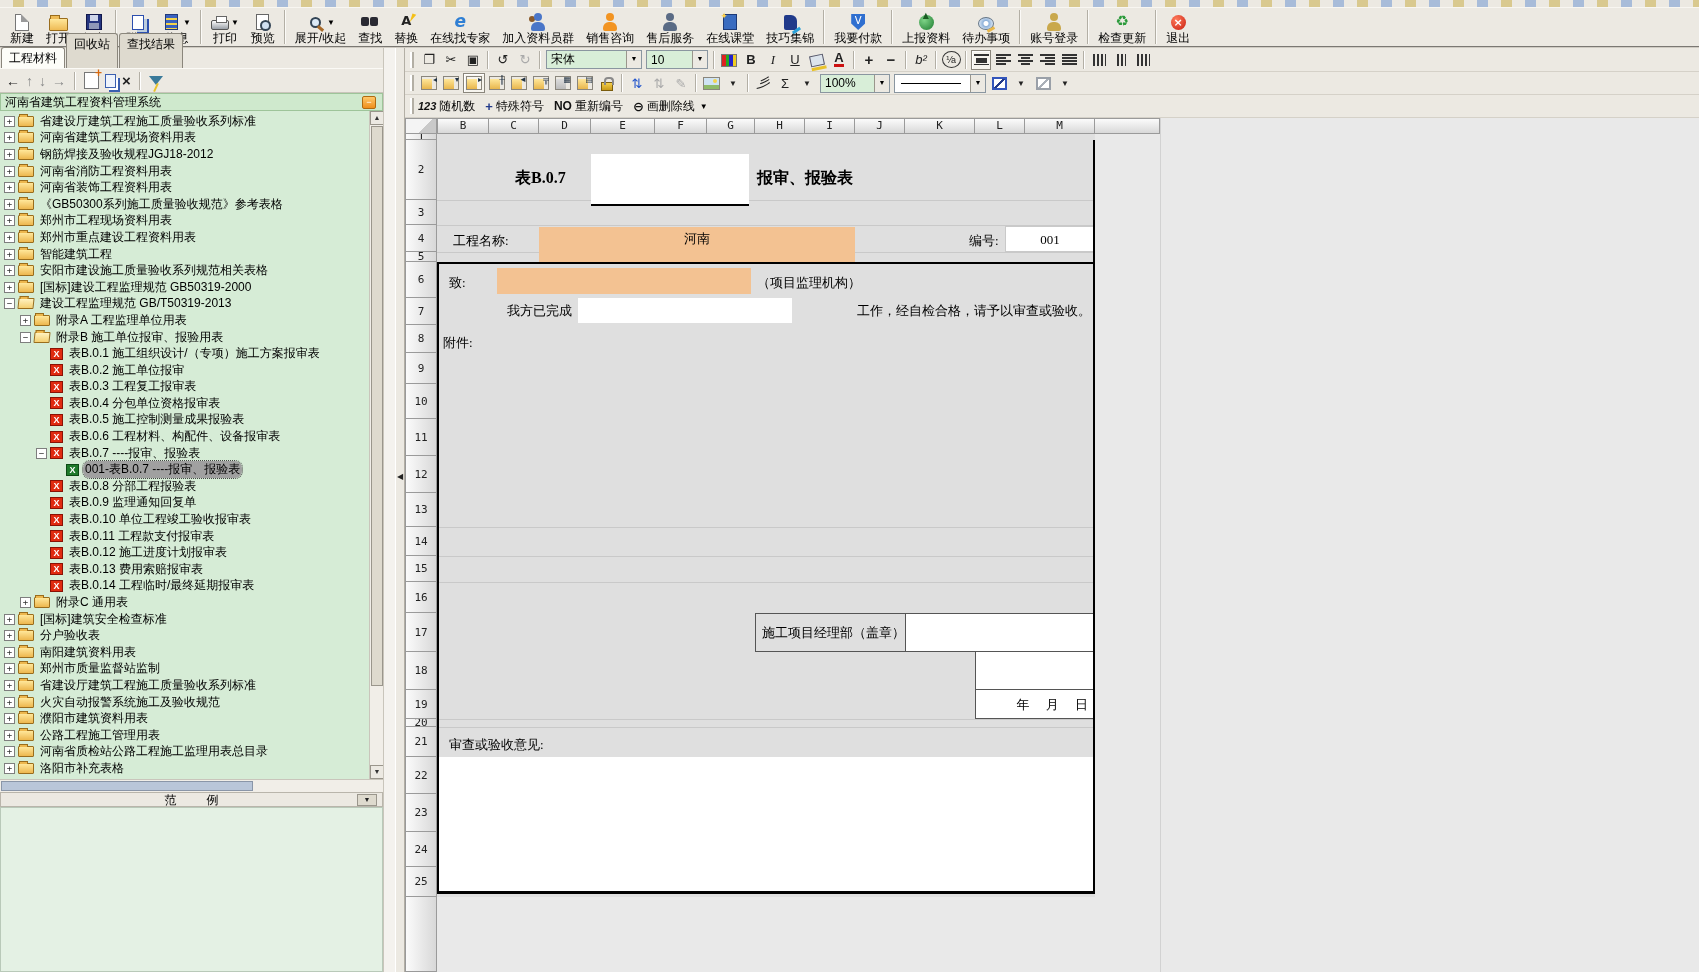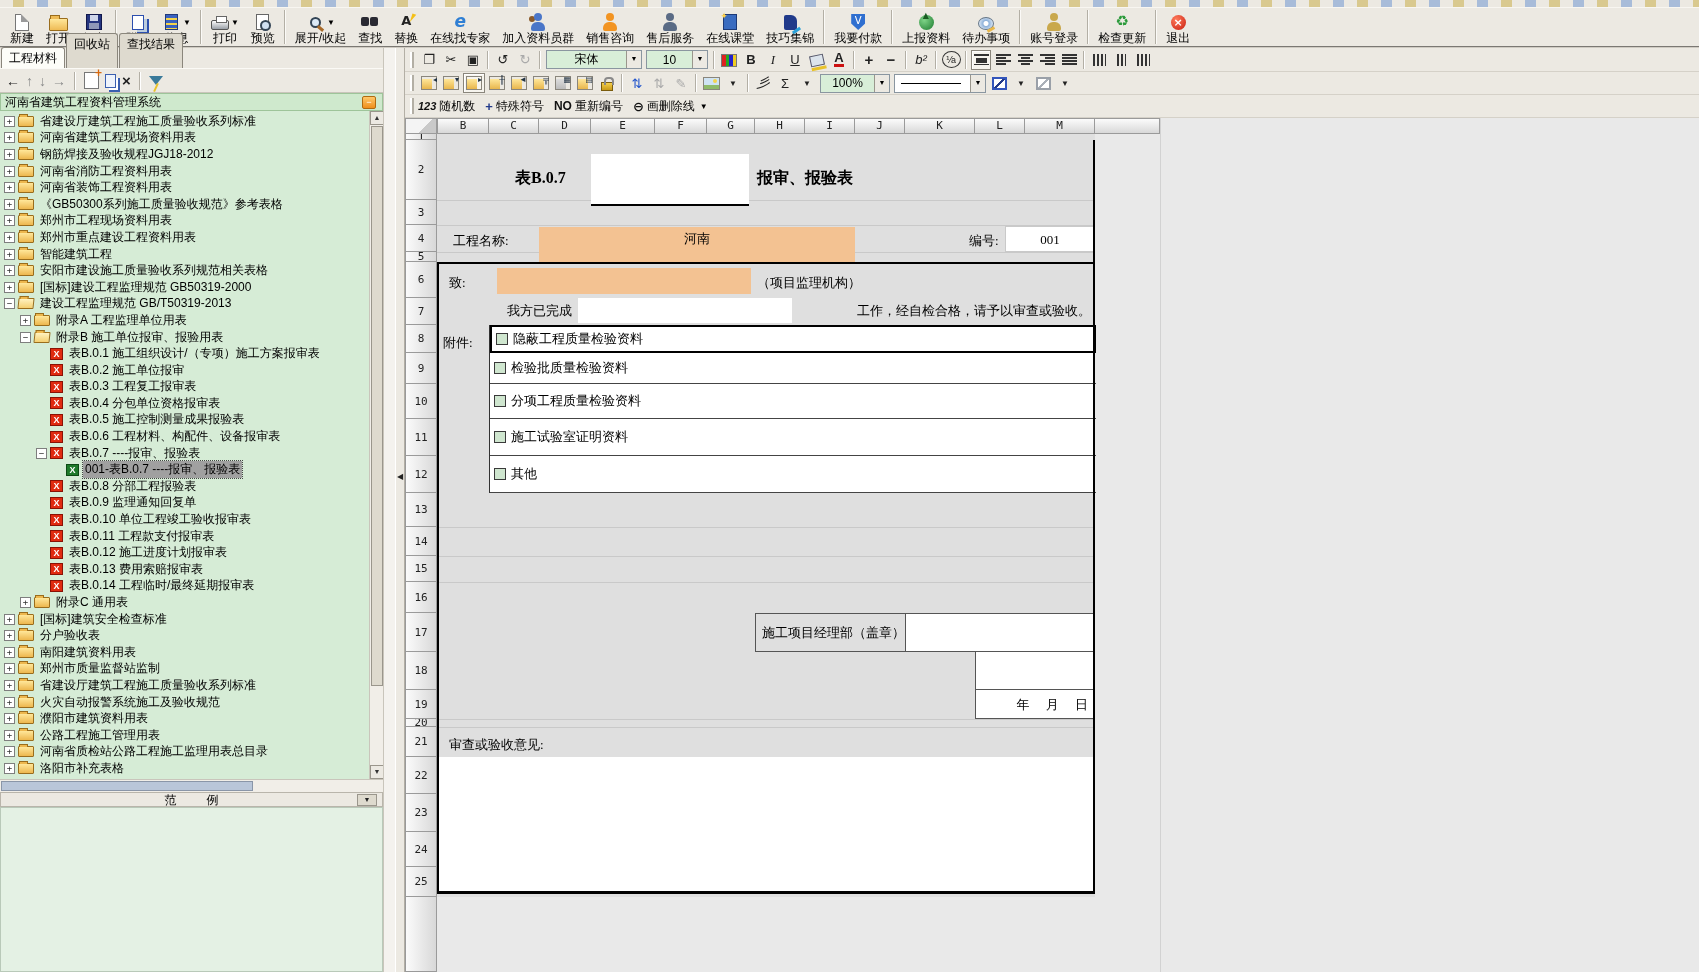--- a/index.html
+++ b/index.html
@@ -74,42 +74,42 @@
 .titem{height:16.6px;display:flex;align-items:center;white-space:nowrap;}
 .exp{width:11px;height:11px;border:1px solid #7e7e7e;background:#fff;font-size:9px;line-height:9px;text-align:center;color:#333;margin-right:3px;flex:none;font-family:"DejaVu Sans Mono",monospace;}
 .exp.spacer{visibility:hidden;}
 .tico{flex:none;margin-right:4px;position:relative;}
 .tico.folder,.tico.folder-open{width:16px;height:11px;background:linear-gradient(#ffe79a,#edb74e);border:1px solid #9a6d1c;border-radius:1px;}
 .tico.folder::before,.tico.folder-open::before{content:"";position:absolute;left:0;top:-3px;width:7px;height:2px;background:#edb74e;border:1px solid #9a6d1c;border-bottom:none;}
 .tico.folder-open{background:linear-gradient(#fff2c0,#f4cf70);transform:skewX(-6deg);}
 .tico.doc-red,.tico.doc-green{width:13px;height:12px;background:#e02a10;border:1px solid #8a1205;color:#fff;font-size:9px;font-weight:bold;line-height:11px;text-align:center;}
 .tico.doc-green{background:#1e7a2a;border-color:#0c4a14;}
 .tlab{font-size:12px;padding:0 2px;}
-.titem.sel .tlab{background:#a0a0a0;outline:1px dotted #444;}
+.titem.sel .tlab{background:#a0a0a0;outline:1px dotted #444;border-radius:7px;}
 #vscroll{position:absolute;left:369px;top:111px;width:14px;height:668px;background:#f1eee8;border-left:1px solid #c9c5bb;}
 .sbtn{position:absolute;left:0;width:14px;height:14px;background:#ece9e2;border:1px solid #9a968c;font-size:7px;text-align:center;line-height:12px;color:#333;}
 #vthumb{position:absolute;left:1px;top:15px;width:12px;height:560px;background:#dedace;border:1px solid #9a968c;}
 #hscroll{position:absolute;left:0;top:779px;width:383px;height:13px;background:#f1eee8;border-top:1px solid #c9c5bb;}
 #hthumb{position:absolute;left:1px;top:1px;width:252px;height:10px;background:#b9c6d9;border:1px solid #8a96a8;}
 #fanli{position:absolute;left:0;top:792px;width:383px;height:15px;background:#ece9e2;border:1px solid #b9b5ab;text-align:center;font-size:12px;letter-spacing:2.5em;text-indent:2.5em;line-height:14px;}
 #fanli .fbtn{position:absolute;right:4px;top:1px;width:14px;height:12px;background:#dedace;border:1px solid #9a968c;font-size:7px;line-height:10px;text-align:center;letter-spacing:0;text-indent:0;}
 #sbbottom{position:absolute;left:0;top:807px;width:383px;height:165px;background:#e4f1e4;border:1px solid #b9c9b9;}
 #splitgap{position:absolute;left:383px;top:48px;width:12px;height:924px;background:#f4f2ee;border-left:1px solid #c9c5bb;}
 #splitter{position:absolute;left:395px;top:48px;width:10px;height:924px;background:#ece9e2;border-left:1px solid #fff;border-right:1px solid #b3afa5;}
 #splitter .handle{position:absolute;left:1px;top:424px;font-size:8px;color:#222;}
 
 .fmtrow{position:absolute;left:405px;width:1294px;background:#ece9e2;display:flex;align-items:center;border-bottom:1px solid #d5d1c8;padding-left:4px;}
 #fmt1{top:48px;height:24px;} #fmt2{top:72px;height:23px;} #fmt3{top:95px;height:23px;}
 .grip{width:3px;height:16px;border-left:2px solid #fff;border-right:2px solid #b3afa5;margin:0 4px 0 1px;}
 .fbtn{display:inline-flex;align-items:center;justify-content:center;min-width:20px;height:20px;margin:0 1px;font-size:13px;color:#222;}
 .fbtn.pressed{border:1px solid #8a867c;background:#f6f4ee;box-shadow:inset 1px 1px 0 #fff;}
 .fbtn.dis{color:#aaa;}
 .fsep{width:0;height:18px;border-left:1px solid #b3afa5;border-right:1px solid #fff;margin:0 3px;}
 .combo{display:inline-flex;align-items:center;height:19px;border:1px solid #8a96a0;background:#d8eed8;margin:0 2px;font-size:12px;}
-.combo .cval{padding:1px 4px;flex:1;white-space:nowrap;text-align:center;}
+.combo .cval{padding:1px 4px;flex:1;white-space:nowrap;}
 .combo .cdd{width:15px;height:17px;background:#ece9e2;border-left:1px solid #9a968c;font-size:7px;line-height:16px;text-align:center;}
 .bars{width:15px;height:11px;}
 .b-l{background:linear-gradient(#333,#333) 0 0/15px 2px no-repeat,linear-gradient(#333,#333) 0 3px/10px 2px no-repeat,linear-gradient(#333,#333) 0 6px/15px 2px no-repeat,linear-gradient(#333,#333) 0 9px/10px 2px no-repeat;}
 .b-c{background:linear-gradient(#333,#333) 50% 0/15px 2px no-repeat,linear-gradient(#333,#333) 50% 3px/9px 2px no-repeat,linear-gradient(#333,#333) 50% 6px/15px 2px no-repeat,linear-gradient(#333,#333) 50% 9px/9px 2px no-repeat;}
 .b-r{background:linear-gradient(#333,#333) 100% 0/15px 2px no-repeat,linear-gradient(#333,#333) 100% 3px/10px 2px no-repeat,linear-gradient(#333,#333) 100% 6px/15px 2px no-repeat,linear-gradient(#333,#333) 100% 9px/10px 2px no-repeat;}
 .b-j{background:repeating-linear-gradient(#333 0 2px,transparent 2px 3px);}
 .b-m{background:linear-gradient(#333,#333) 0 0/15px 2px no-repeat,linear-gradient(#333,#333) 2px 4px/11px 5px no-repeat,linear-gradient(#fff,#fff) 3px 5px/9px 3px no-repeat,linear-gradient(#333,#333) 0 10px/15px 1px no-repeat;}
 .vbars{width:13px;height:12px;background:repeating-linear-gradient(90deg,#333 0 2px,transparent 2px 4px);}
 .cellico{width:16px;height:14px;background:linear-gradient(#ffe79a,#e8b64c) 0 2px/10px 10px no-repeat;border:1px solid #8a867c;position:relative;margin:0 2px;}
 .cellico::after{content:attr(data-g);position:absolute;right:-1px;top:-2px;font-size:8px;color:#234;}
@@ -772,42 +772,20 @@
 
     <span class="ftext" style="left:12px;top:140px">致:</span>
     <div class="cello" style="left:60px;top:134px;width:254px;height:26px"></div>
     <span class="ftext" style="left:320px;top:140px">（项目监理机构）</span>
 
     <span class="ftext" style="left:70px;top:168px">我方已完成</span>
     <div class="cellw" style="left:141px;top:164px;width:214px;height:25px"></div>
     <span class="ftext" style="right:4px;top:168px">工作，经自检合格，请予以审查或验收。</span>
 
     <span class="ftext" style="left:6px;top:200px">附件:</span>
-    <div id="attach">
-        <div class="arow selcell" style="top: 0px; height: 28px;">
-          <span class="cbx"></span>
-          <span>隐蔽工程质量检验资料</span>
-        </div>
-        <div class="arow" style="top: 28px; height: 31px;">
-          <span class="cbx"></span>
-          <span>检验批质量检验资料</span>
-        </div>
-        <div class="arow" style="top: 59px; height: 35px;">
-          <span class="cbx"></span>
-          <span>分项工程质量检验资料</span>
-        </div>
-        <div class="arow" style="top: 94px; height: 37px;">
-          <span class="cbx"></span>
-          <span>施工试验室证明资料</span>
-        </div>
-        <div class="arow" style="top: 131px; height: 37px;">
-          <span class="cbx"></span>
-          <span>其他</span>
-        </div>
-      </div>
 
     <div class="ftext" style="left:318px;top:479px;width:150px;height:39px;border:1px solid #555;border-right:none;padding:10px 0 0 6px"><span>施工项目经理部（盖章）</span></div>
     <div class="cellw" style="left:468px;top:479px;width:190px;height:39px;border:1px solid #555"></div>
     <div class="cellw" style="left:538px;top:518px;width:120px;height:38px;border:1px solid #555;border-top:none"></div>
     <div class="cellw" style="left:538px;top:556px;width:120px;height:29px;border:1px solid #555;border-top:none;text-align:right;padding:6px 6px 0 0;font-size:13px"><span>年　 月　 日</span></div>
 
     <span class="ftext" style="left:12px;top:602px">审查或验收意见:</span>
 
     <div class="cellw" style="left:0;top:623px;width:658px;height:134px"></div>
 

